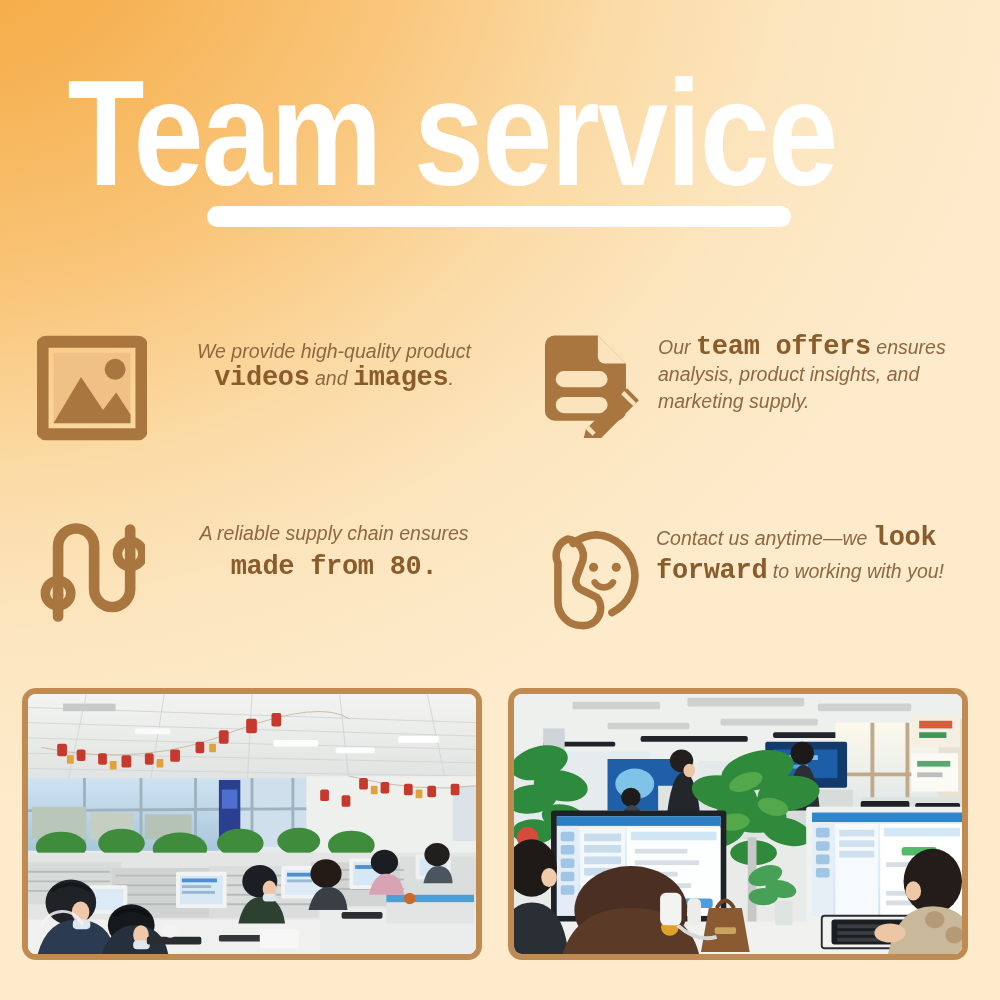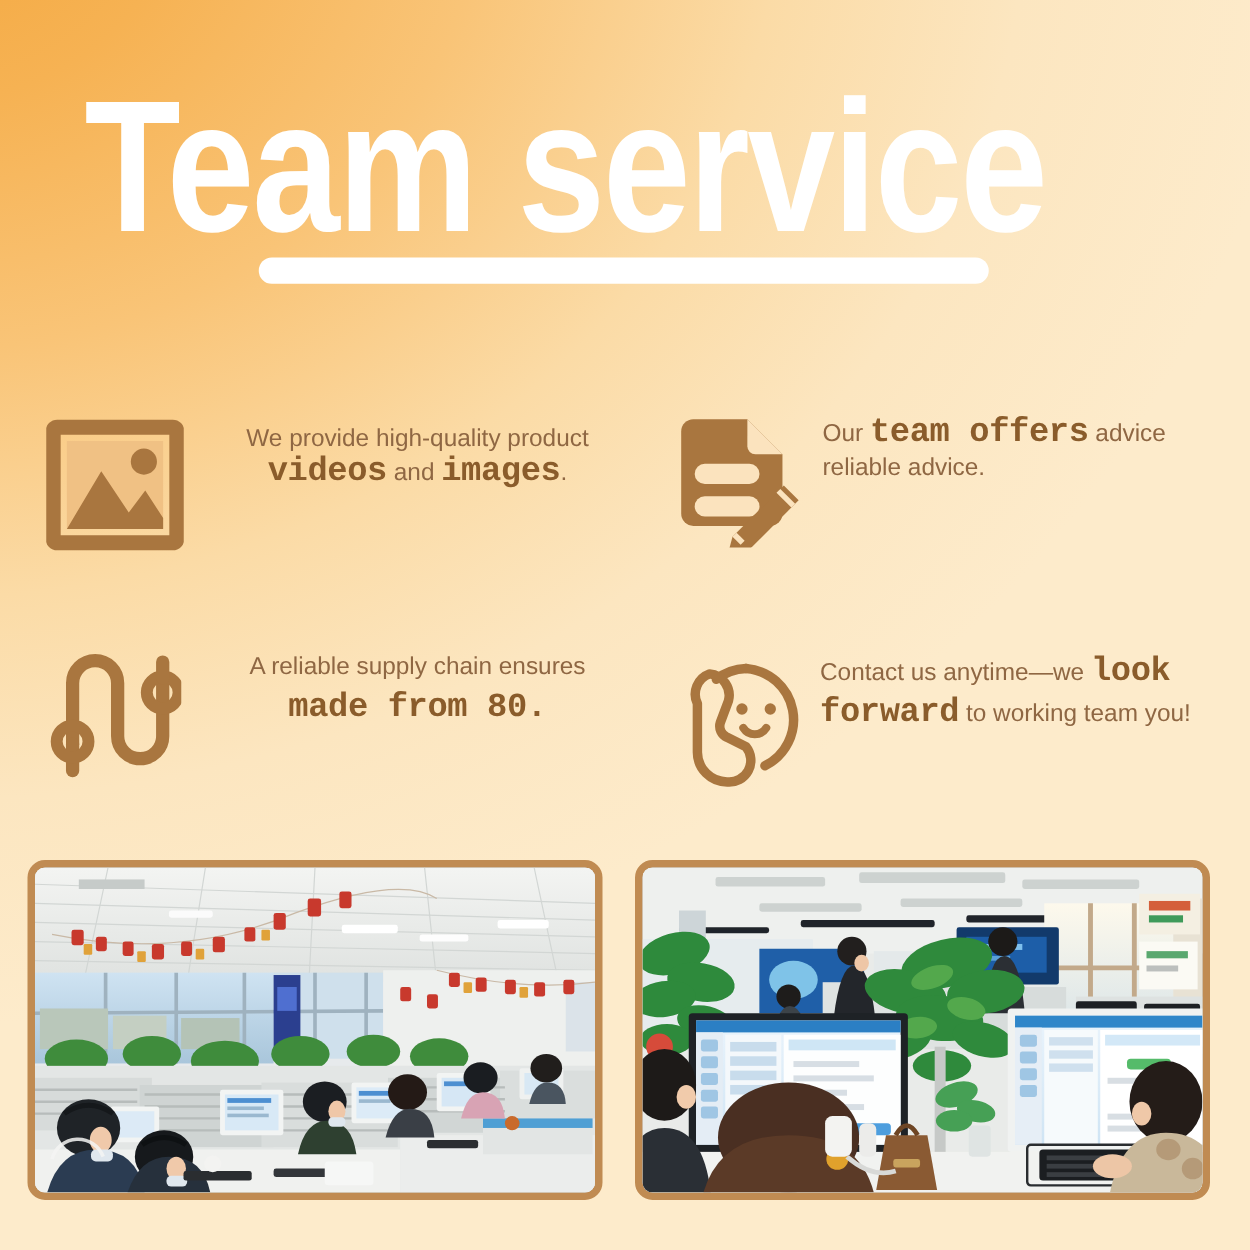--- a/index.html
+++ b/index.html
@@ -84,21 +84,21 @@
     justify-content: center;
   }
   .feature-icon svg { display: block; }
   .feature-text {
     flex: 1 1 auto;
     color: #8C6239;
     font-size: 19.5px;
     line-height: 27px;
     padding-top: 8px;
   }
-  .ft-reg { font-weight: 400; color: #8F6743; }
+  .ft-reg { font-weight: 400; color: #8F6743; font-style: italic; }
   .ft-big {
     font-weight: 700;
     font-size: 27px;
     color: #8A5C2B;
     letter-spacing: -0.3px;
     font-family: Liberation Mono, monospace;
   }
 
   
   #feature-images   { left: 34px;  top: 4px;   width: 470px; }
@@ -170,22 +170,23 @@
           <path d="M12 14 a9 9 0 0 1 9-9 h40 l26 26 v44 a9 9 0 0 1 -9 9 h-57 a9 9 0 0 1 -9 -9 z" fill="#A9763F"></path>
           <path d="M61 5 l26 26 h-20 a6 6 0 0 1 -6 -6 z" fill="#FBE3BE"></path>
           <rect x="22" y="38" width="48" height="15" rx="7.5" fill="#FBE3BE"></rect>
           <rect x="22" y="62" width="48" height="15" rx="7.5" fill="#FBE3BE"></rect>
           <path d="M88 54 l11 11 -38 38 -15 4 4 -15 z" fill="#A9763F"></path>
           <path d="M84 58 l11 11" stroke="#FBE3BE" stroke-width="4" fill="none"></path>
           <path d="M50 92 l3 -3 6 6 -3 3 z" fill="#FBE3BE"></path>
         </svg>
       </div>
       <div class="feature-text">
-          <div><span class="ft-reg">Our </span><span class="ft-big">team offers</span><span class="ft-reg"> advice</span></div>
-          <div><span class="ft-reg">reliable advice.</span></div>
+          <div><span class="ft-reg">Our </span><span class="ft-big">team offers</span><span class="ft-reg"> ensures</span></div>
+          <div><span class="ft-reg">analysis, product insights, and</span></div>
+          <div><span class="ft-reg">marketing supply.</span></div>
         </div>
     </div>
 
     <div class="feature" id="feature-supply">
       <div class="feature-icon">
         <svg viewBox="0 0 100 100" width="106" height="106" aria-hidden="true">
           <path d="M18 72 L18 26 a17 17 0 0 1 34 0 L52 66 a17 17 0 0 0 34 0 L86 22" fill="none" stroke="#A9763F" stroke-width="10" stroke-linecap="round"></path>
           <path d="M18 72 L18 92" fill="none" stroke="#A9763F" stroke-width="10" stroke-linecap="round"></path>
           <circle cx="18" cy="70" r="12" fill="none" stroke="#A9763F" stroke-width="9"></circle>
           <circle cx="86" cy="33" r="12" fill="none" stroke="#A9763F" stroke-width="9"></circle>
@@ -212,21 +213,21 @@
                    a22 22 0 0 1 -22 -22
                    l0 -36
                    a16 16 0 0 1 9 -22 z" fill="none" stroke="#A9763F" stroke-width="7" stroke-linejoin="round"></path>
           <circle cx="57" cy="40" r="4.2" fill="#A9763F"></circle>
           <circle cx="78" cy="40" r="4.2" fill="#A9763F"></circle>
           <path d="M58 54 a10 10 0 0 0 17 0" fill="none" stroke="#A9763F" stroke-width="6" stroke-linecap="round"></path>
         </svg>
       </div>
       <div class="feature-text">
           <div><span class="ft-reg">Contact us anytime—we </span><span class="ft-big">look</span></div>
-          <div><span class="ft-big">forward</span><span class="ft-reg"> to working team you!</span></div>
+          <div><span class="ft-big">forward</span><span class="ft-reg"> to working with you!</span></div>
         </div>
     </div>
 
   </div>
 
   <div id="photos">
 
     <div class="photo-frame" id="photo-office-wide">
       <svg viewBox="0 0 460 272" preserveAspectRatio="none" aria-hidden="true">
         <defs>

